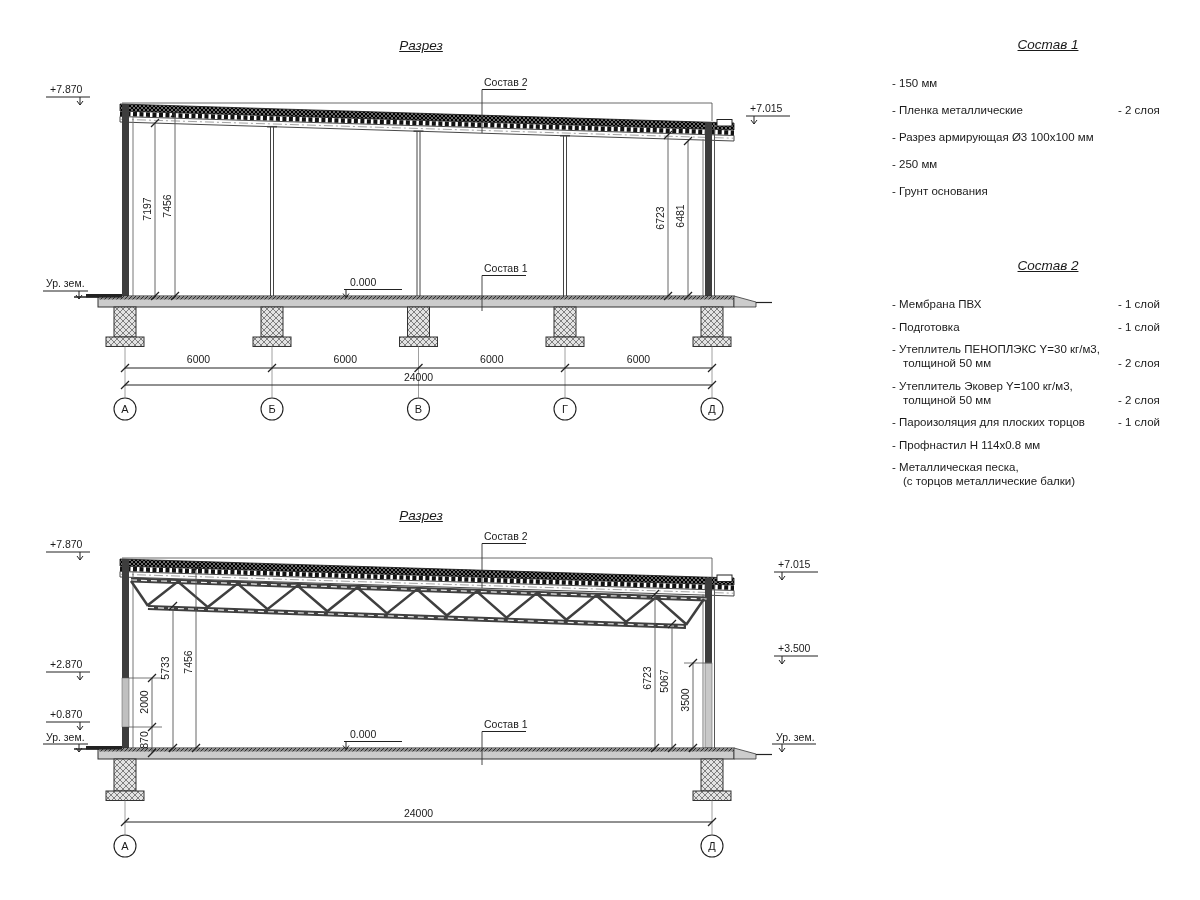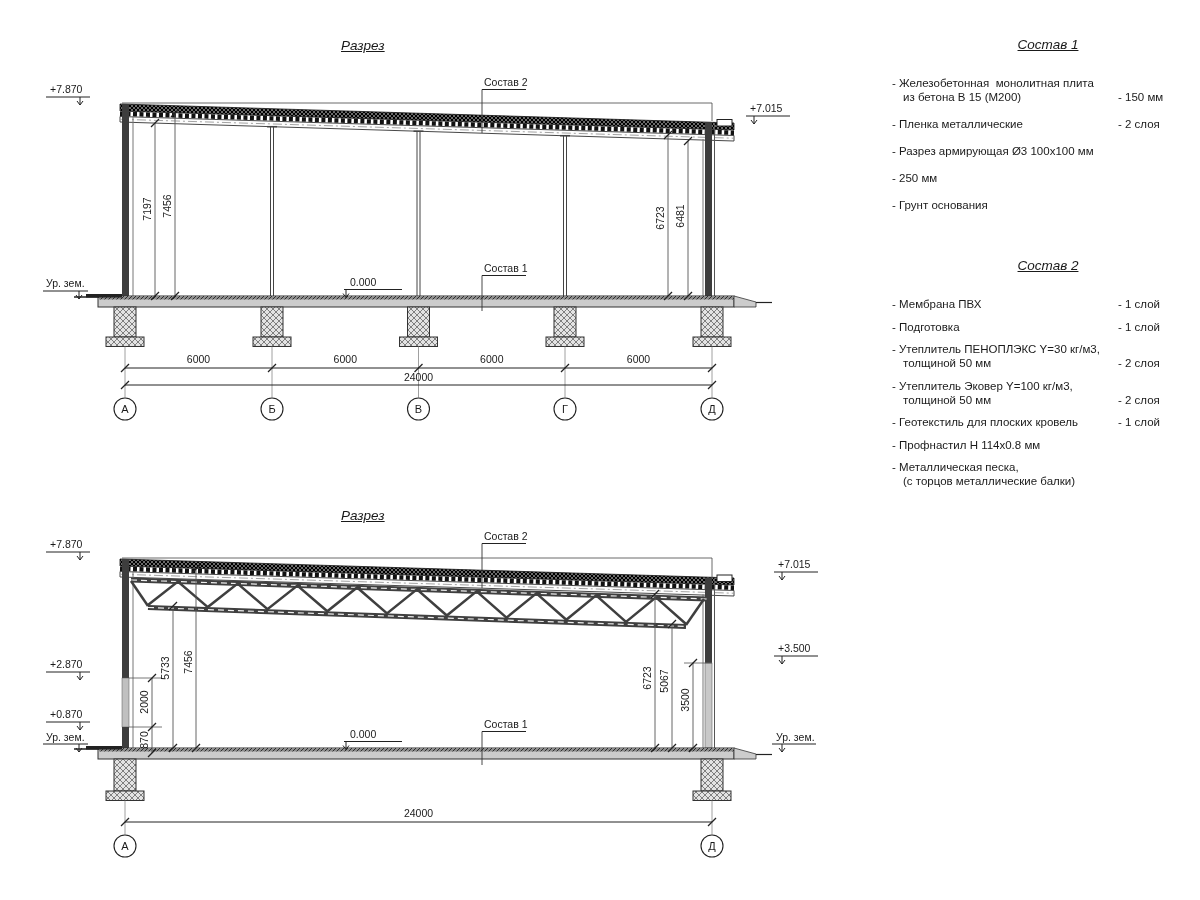--- a/index.html
+++ b/index.html
@@ -4,21 +4,21 @@
 <style>
   html,body{margin:0;padding:0;background:#fff;}
   #page{position:relative;width:1200px;height:900px;background:#ffffff;overflow:hidden;
         font-family:"Liberation Sans", sans-serif;color:#1a1a1a;}
   svg{position:absolute;left:0;top:0;}
   svg text{font-family:"Liberation Sans", sans-serif;fill:#1a1a1a;}
   .dim{font-size:10.5px;}
   .elev{font-size:10.5px;}
   .gridl{font-size:11px;}
   .refl{font-size:10.5px;}
-  .dtitle{position:absolute;width:160px;font-size:13.5px;
+  .dtitle{position:absolute;width:160px;text-align:center;font-size:13.5px;
           font-style:italic;text-decoration:underline;}
   .panel{position:absolute;width:312px;}
   .panel-title{text-align:center;font-size:13.5px;font-style:italic;
                text-decoration:underline;margin-bottom:24px;}
   .item{display:flex;align-items:flex-end;font-size:11.5px;line-height:14px;}
   .p1 .item{margin-bottom:13px;}
   .p2 .item{margin-bottom:8.5px;}
   .itxt{flex:1;white-space:pre-wrap;padding-left:11px;text-indent:-11px;}
   .ival{width:86px;flex:none;}
 </style>
@@ -331,22 +331,20 @@
     </g>
   </g>
 </svg>
 
 <div class="dtitle" style="left:341px;top:38px;">Разрез</div>
 <div class="dtitle" style="left:341px;top:508px;">Разрез</div>
 
 <div class="panel p1" style="left:892px;top:37px;">
   <div class="panel-title">Состав 1</div>
   <div class="item">
-    <span class="itxt">- Железобетонная  монолитная плита
-из бетона В 15 (М200)</span>
     <span class="ival">- 150 мм</span>
   </div>
   <div class="item">
     <span class="itxt">- Пленка металлические</span>
     <span class="ival">-  2 слоя</span>
   </div>
   <div class="item">
     <span class="itxt">- Разрез армирующая Ø3 100х100 мм</span>
     <span class="ival"></span>
   </div>
@@ -373,21 +371,21 @@
     <span class="itxt">- Утеплитель ПЕНОПЛЭКС Y=30 кг/м3,
 толщиной 50 мм</span>
     <span class="ival">- 2 слоя</span>
   </div>
   <div class="item">
     <span class="itxt">- Утеплитель Эковер Y=100 кг/м3,
 толщиной 50 мм</span>
     <span class="ival">- 2 слоя</span>
   </div>
   <div class="item">
-    <span class="itxt">- Геотекстиль для плоских кровель</span>
+    <span class="itxt">- Пароизоляция для плоских торцов</span>
     <span class="ival">- 1 слой</span>
   </div>
   <div class="item">
     <span class="itxt">- Профнастил Н 114х0.8 мм</span>
     <span class="ival"></span>
   </div>
   <div class="item">
     <span class="itxt">- Металлическая песка,
 (с торцов металлические балки)</span>
     <span class="ival"></span>

